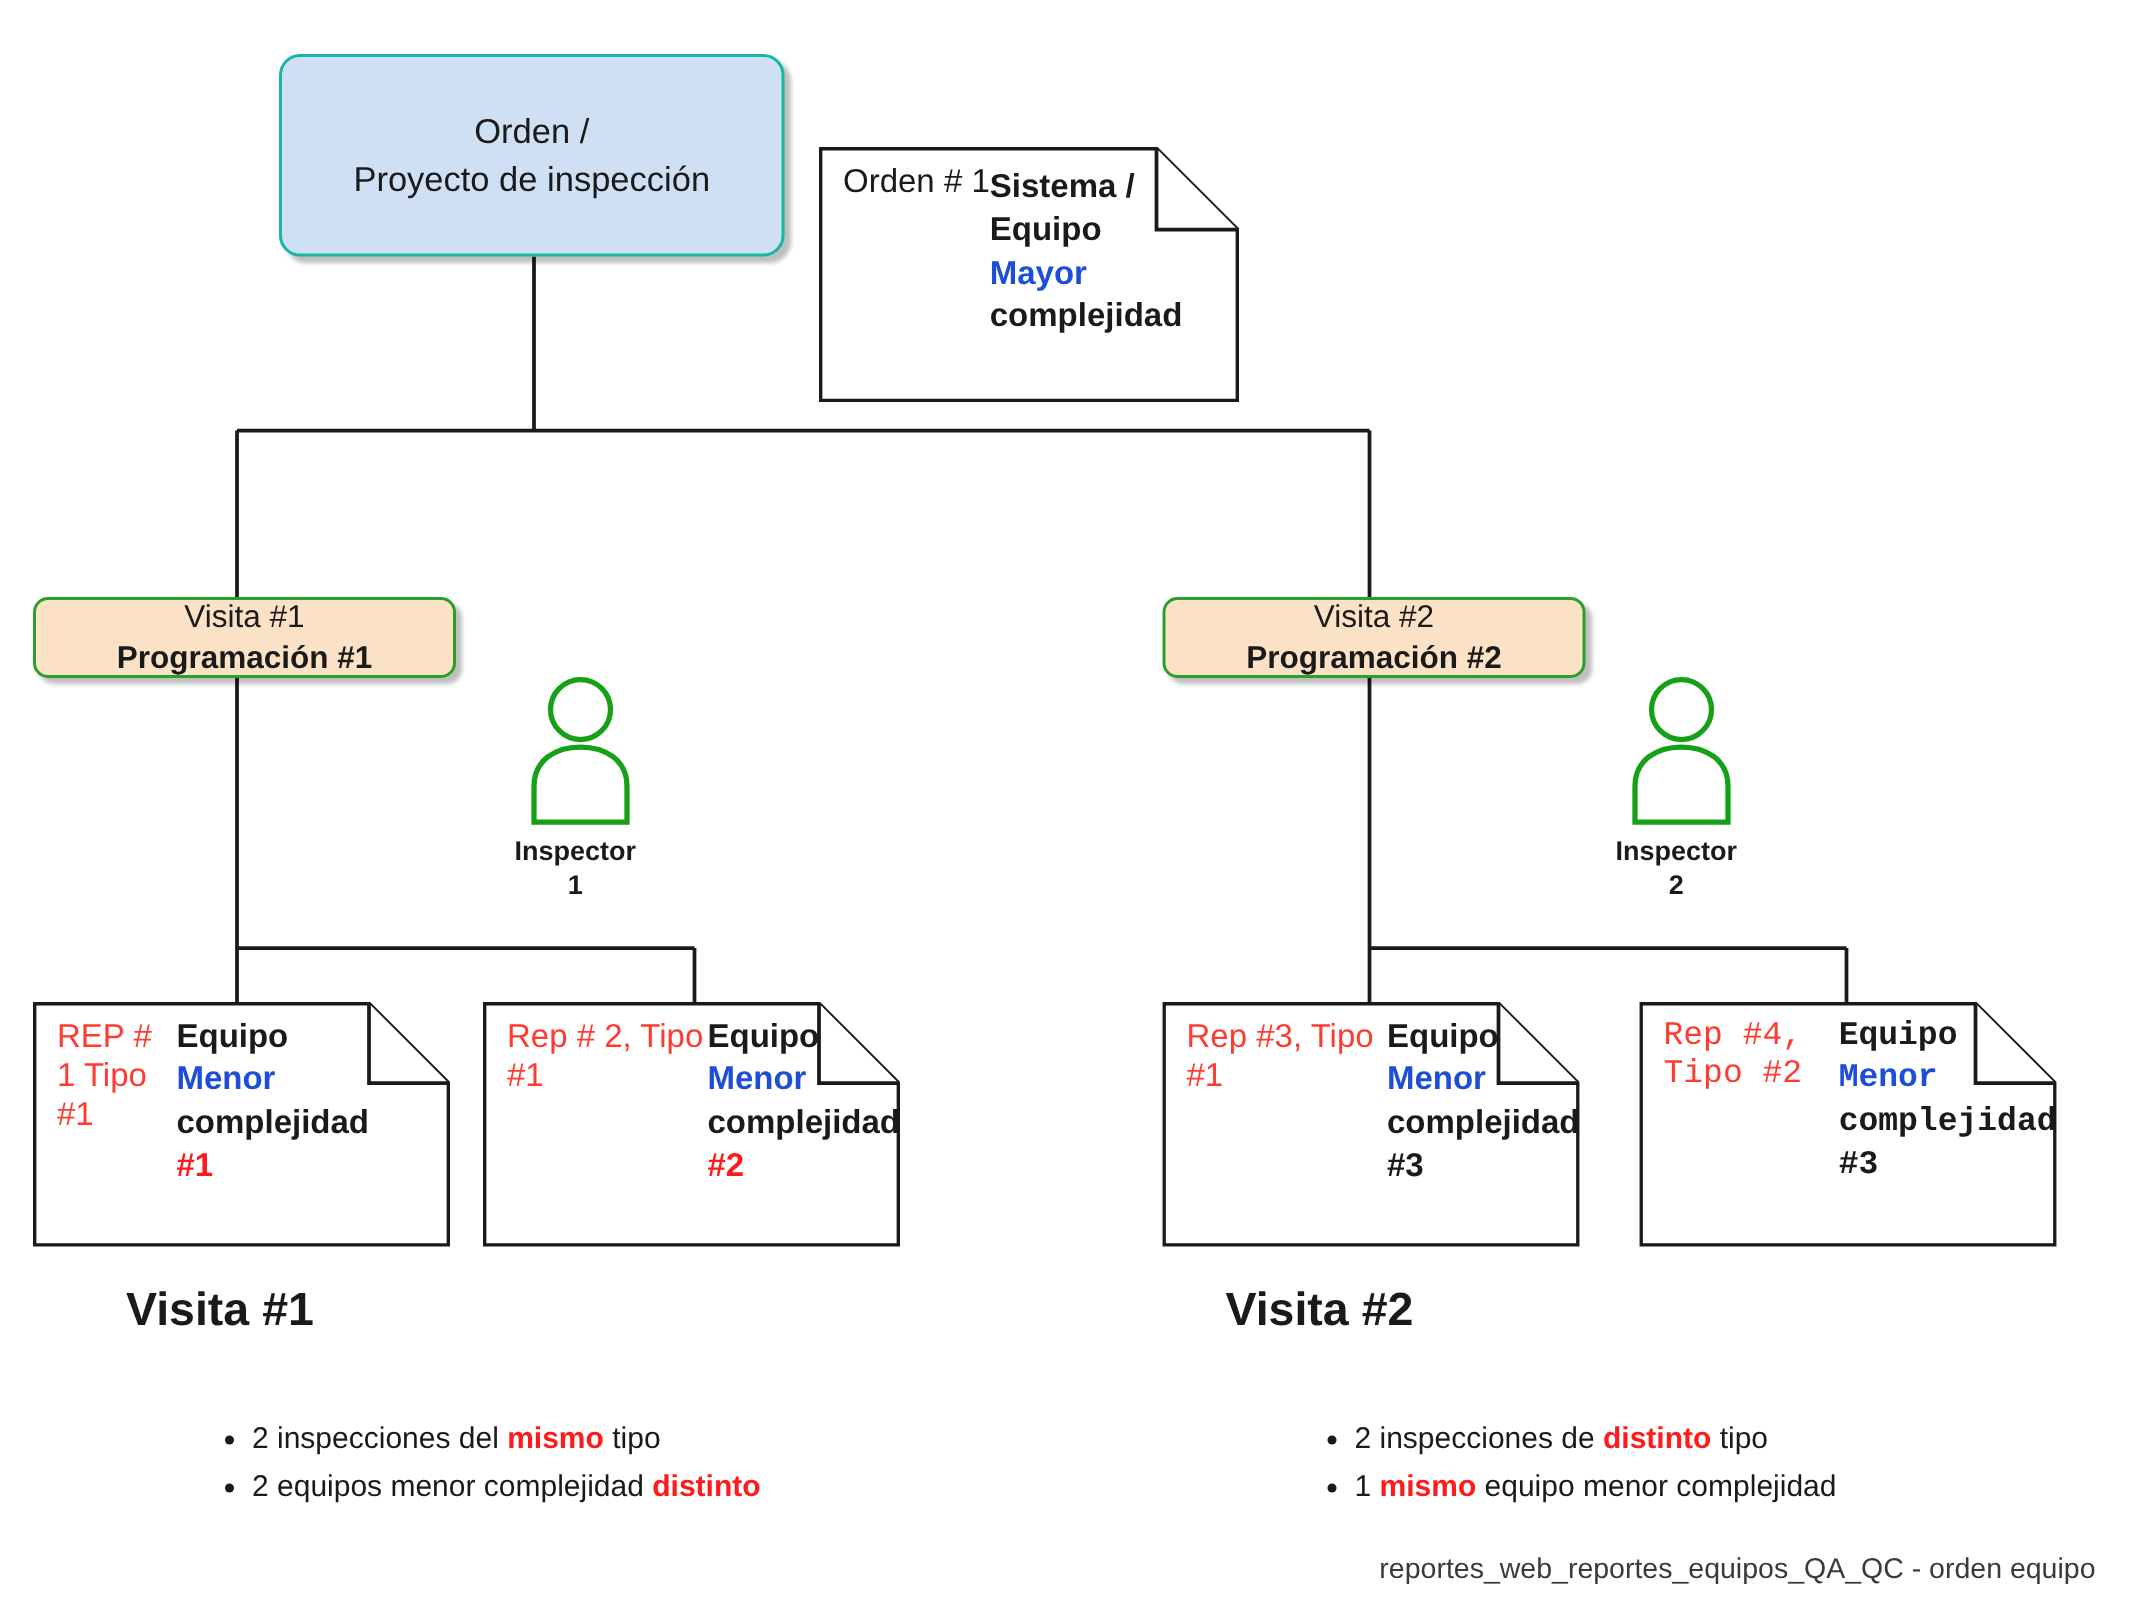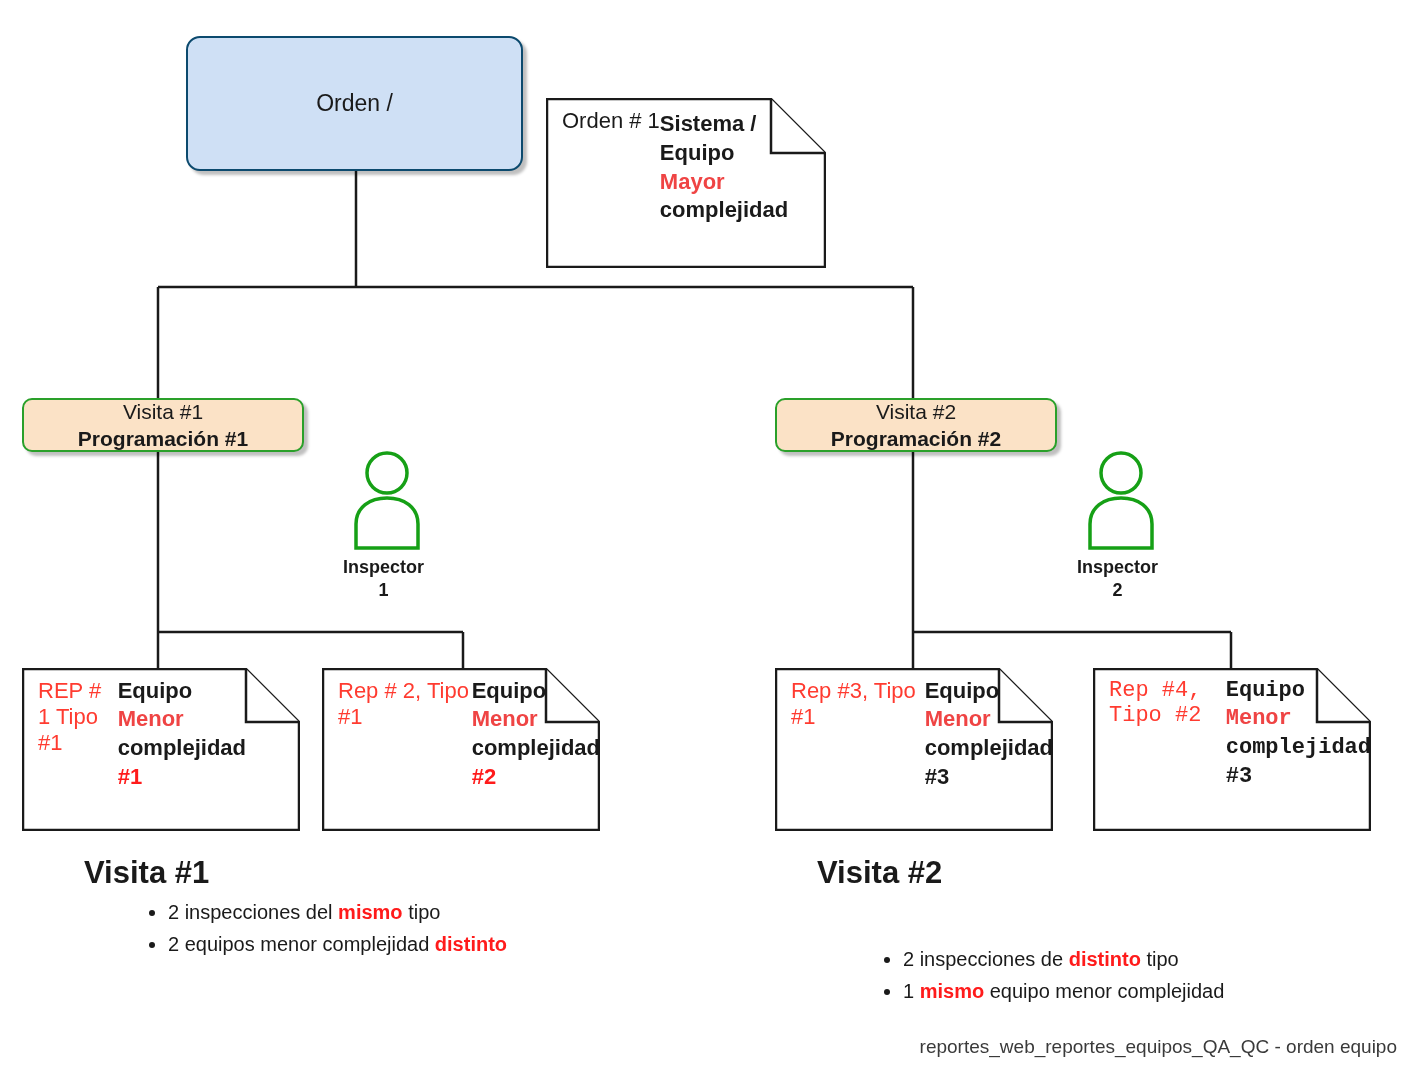--- a/index.html
+++ b/index.html
@@ -16,21 +16,21 @@
     background: #ffffff;
   }
   #lines { position: absolute; left: 0; top: 0; width: 1419px; height: 1078px; }
 
   
   .root-box {
     position: absolute;
     left: 186px; top: 36px;
     width: 337px; height: 135px;
     background: #cfe0f5;
-    border: 2px solid #0c4a6e;
+    border: 2px solid #14b8a6;
     border-radius: 14px;
     box-shadow: 4px 4px 3px rgba(0,0,0,0.25);
     display: flex; flex-direction: column;
     align-items: center; justify-content: center;
     font-size: 23px;
     color: #1a1a1a;
     line-height: 1.35;
   }
 
   
@@ -53,21 +53,21 @@
   .note .main {
     flex: 1;
     display: flex; flex-direction: column;
     align-items: center; justify-content: center;
     font-weight: bold;
     font-size: 22px;
     color: #1a1a1a;
     line-height: 1.3;
     padding-bottom: 31px;
   }
-  .mag { color: #ef4444; }
+  .mag { color: #1d4ed8; }
   .red { color: #ff1b1b; }
 
   
   .visit-box {
     position: absolute;
     background: #fbe2c6;
     border: 2px solid #2aa02a;
     border-radius: 10px;
     box-shadow: 4px 4px 3px rgba(0,0,0,0.25);
     display: flex; flex-direction: column;
@@ -138,20 +138,21 @@
 
       <line x1="913" y1="452" x2="913" y2="632"></line>
       <line x1="913" y1="632" x2="1231" y2="632"></line>
       <line x1="913" y1="632" x2="913" y2="668"></line>
       <line x1="1231" y1="632" x2="1231" y2="668"></line>
     </g>
   </svg>
 
   <div class="root-box">
     <div>Orden /</div>
+    <div>Proyecto de inspección</div>
   </div>
 
   <div class="note" style="left:546px; top:98px; width:280px; height:170px;">
     <svg class="outline" width="280" height="170" viewBox="0 0 280 170">
       <path d="M1,1 L225,1 L279,55 L279,169 L1,169 Z" fill="#ffffff" stroke="#1a1a1a" stroke-width="2.5"></path>
       <path d="M225,1 L225,55 L279,55" fill="#ffffff" stroke="#1a1a1a" stroke-width="2.5"></path>
     </svg>
     <div class="content">
       <div class="title">Orden # 1</div>
       <div class="main">
@@ -210,21 +211,21 @@
         </div>
         <div>
           <span>complejidad </span><span class="red">#2</span>
         </div>
       </div>
     </div>
   </div>
 
   <div class="big-caption" style="left:84px; top:855px;">Visita #1</div>
 
-  <div class="bullets" style="left:140px; top:893px; width:560px;">
+  <div class="bullets" style="left:140px; top:940px; width:560px;">
     <ul>
       <li>
         <span>2 inspecciones del </span><b class="red">mismo</b><span> tipo</span>
       </li>
       <li>
         <span>2 equipos menor complejidad </span><b class="red">distinto</b><span></span>
       </li>
     </ul>
   </div>
 

